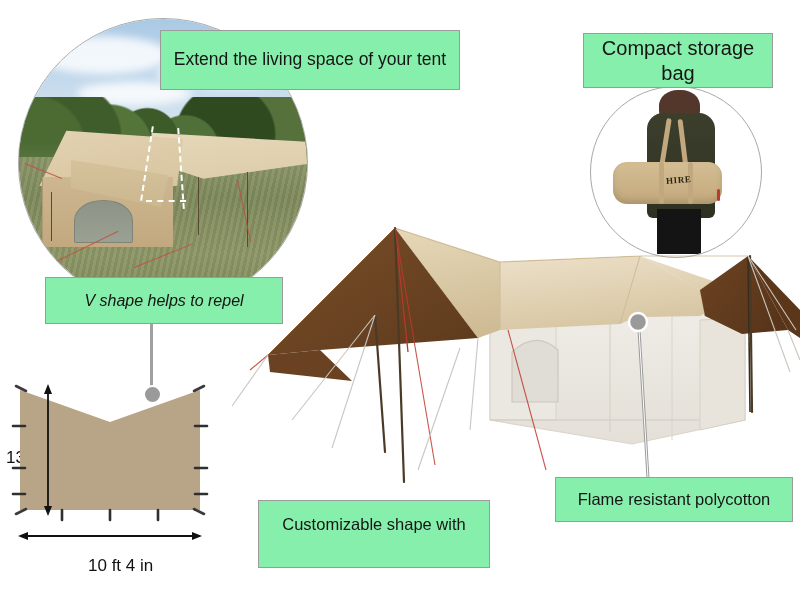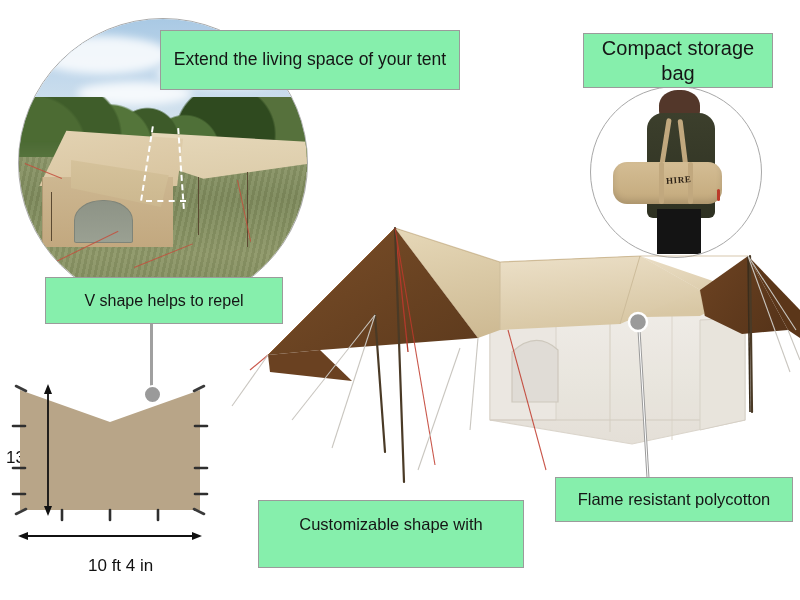--- a/index.html
+++ b/index.html
@@ -29,22 +29,22 @@
     align-items: center;
     justify-content: center;
     color: #151515;
     line-height: 1.22;
     text-align: center;
     z-index: 40;
   }
   .callout span { display: block; }
   .b-extend   { left: 160px; top: 30px;  width: 300px; height: 60px; font-size: 17.5px; }
   .b-compact  { left: 583px; top: 33px;  width: 190px; height: 55px; font-size: 20px; align-items: center; }
-  .b-vshape   { left: 45px;  top: 277px; width: 238px; height: 47px; font-size: 16px; }
-  .b-custom   { left: 258px; top: 500px; width: 266px; height: 68px; font-size: 16.5px; }
+  .b-vshape   { left: 45px;  top: 277px; width: 238px; height: 47px; font-size: 16px; font-style: italic; }
+  .b-custom   { left: 258px; top: 500px; width: 232px; height: 68px; font-size: 16.5px; }
   .b-flame    { left: 555px; top: 477px; width: 238px; height: 45px; font-size: 16.5px; }
 
   .b-vshape .strong { font-weight: 700; }
 
   
   .photo-circle {
     position: absolute;
     border-radius: 50%;
     overflow: hidden;
     border: 1.5px solid #a8a8a8;

